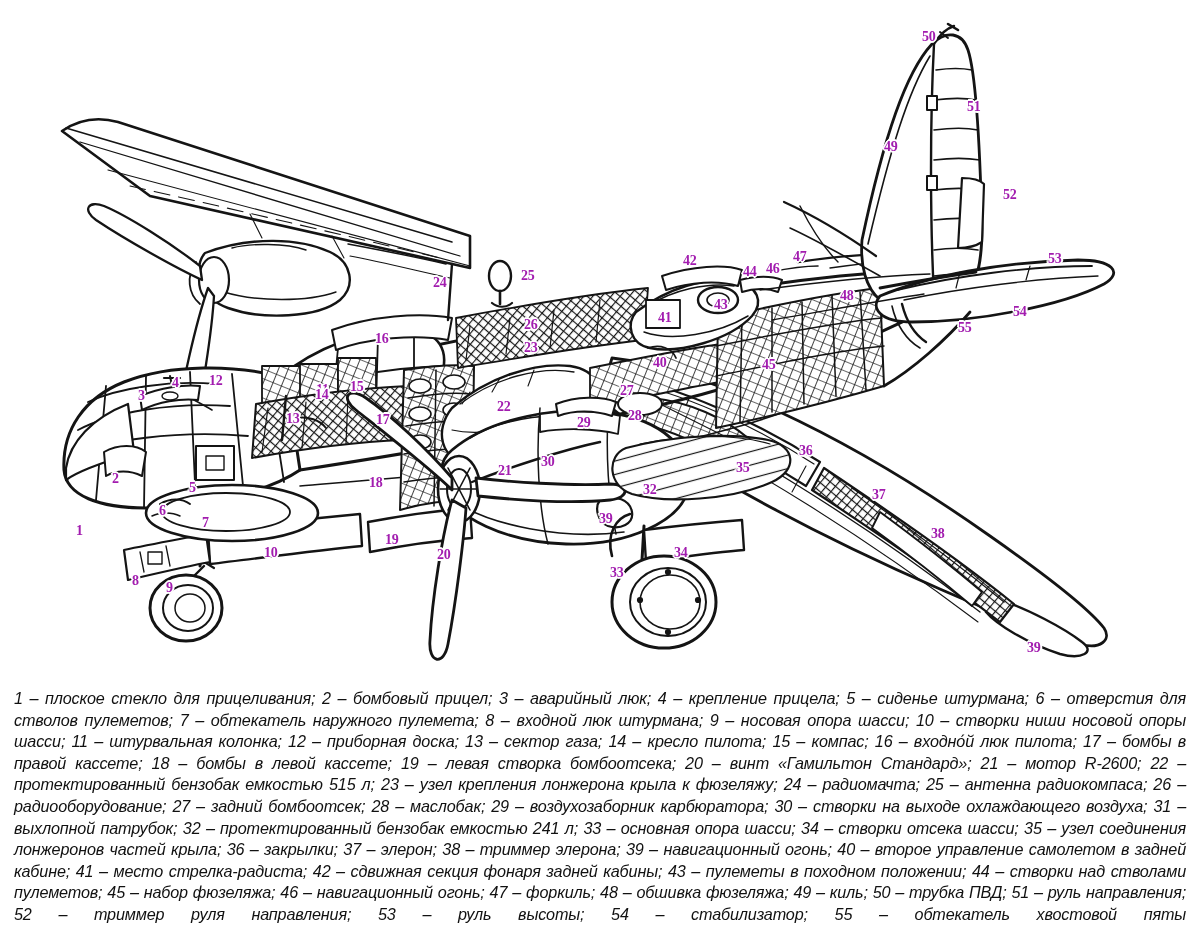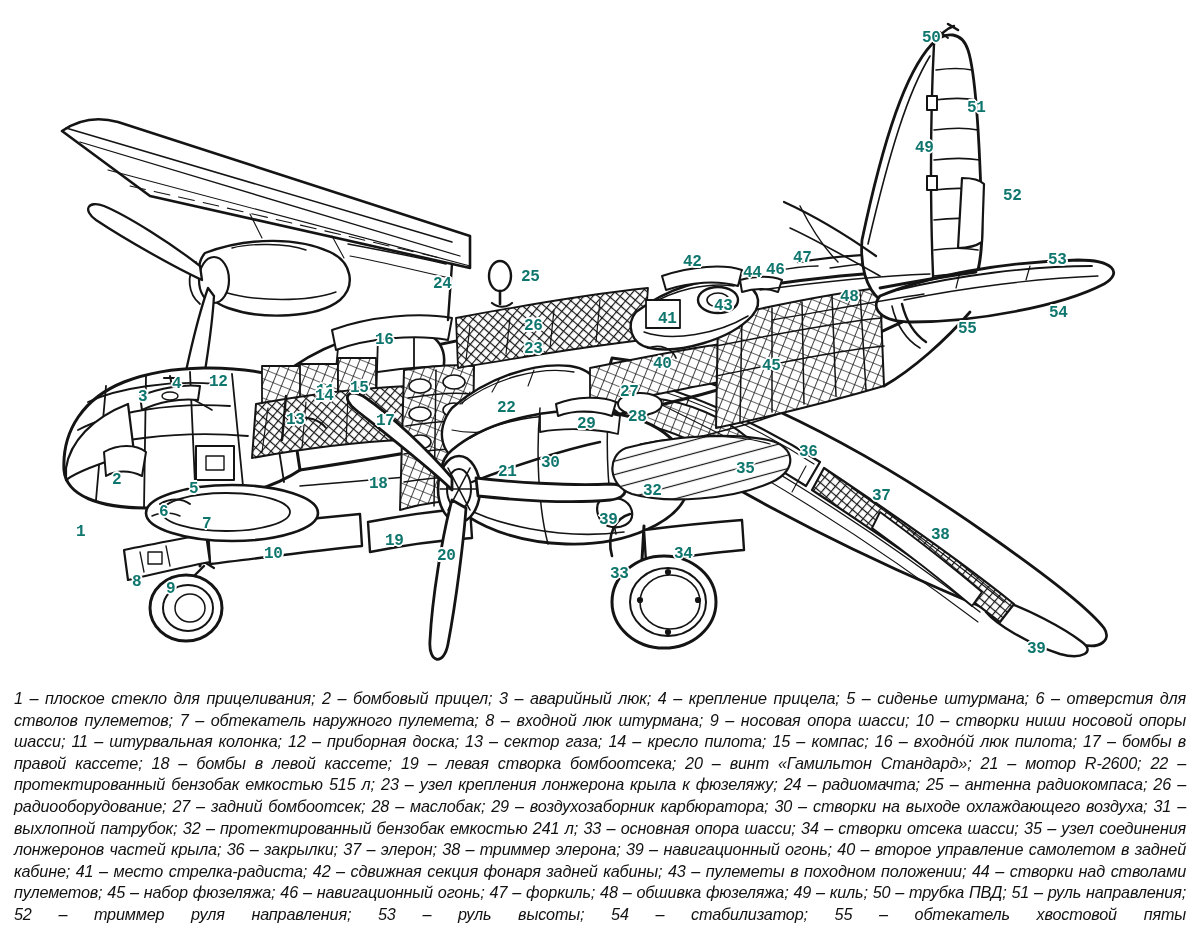--- a/index.html
+++ b/index.html
@@ -33,25 +33,25 @@
   }
   #diagram svg {
     display: block;
     width: 1200px;
     height: 678px;
   }
 
   
   .callout {
     position: absolute;
-    font-family: Liberation Mono, monospace;
+    font-family: Liberation Serif, serif;
     font-weight: bold;
-    font-size: 16px;
+    font-size: 14px;
     line-height: 1;
-    color: #0f766e;
+    color: #a21caf;
     white-space: nowrap;
     letter-spacing: -0.3px;
     text-shadow:
        1px 0 0 #fff, -1px 0 0 #fff, 0 1px 0 #fff, 0 -1px 0 #fff,
        1px 1px 0 #fff, -1px -1px 0 #fff, 1px -1px 0 #fff, -1px 1px 0 #fff,
        2px 0 0 #fff, -2px 0 0 #fff, 0 2px 0 #fff, 0 -2px 0 #fff;
   }
 
   
   #caption {
@@ -542,26 +542,26 @@
     <div class="callout" style="left:1027px;top:641px;text-align:center;">39</div>
     <div class="callout" style="left:653px; top:356px;">40</div>
     <div class="callout" style="left:658px; top:311px;">41</div>
     <div class="callout" style="left:683px; top:254px;">42</div>
     <div class="callout" style="left:714px; top:298px;">43</div>
     <div class="callout" style="left:743px; top:265px;">44</div>
     <div class="callout" style="left:762px; top:358px;">45</div>
     <div class="callout" style="left:766px; top:262px;">46</div>
     <div class="callout" style="left:793px; top:250px;">47</div>
     <div class="callout" style="left:840px; top:289px;">48</div>
-    <div class="callout" style="left:915px; top:140px;">49</div>
+    <div class="callout" style="left:884px; top:140px;">49</div>
     <div class="callout" style="left:922px; top:30px;">50</div>
     <div class="callout" style="left:967px; top:100px;">51</div>
     <div class="callout" style="left:1003px;top:188px;">52</div>
     <div class="callout" style="left:1048px;top:252px;">53</div>
-    <div class="callout" style="left:1013px;top:305px;margin-left:36px;">54</div>
+    <div class="callout" style="left:1013px;top:305px;">54</div>
     <div class="callout" style="left:958px; top:321px;">55</div>
   </div>
 
   <div id="caption">
     <div id="caption-body">1 – плоское стекло для прицеливания; 2 – бомбовый прицел; 3 – аварийный люк; 4 – крепление прицела; 5 – сиденье штурмана; 6 – отверстия для стволов пулеметов; 7 – обтекатель наружного пулемета; 8 – входной люк штурмана; 9 – носовая опора шасси; 10 – створки ниши носовой опоры шасси; 11 – штурвальная колонка; 12 – приборная доска; 13 – сектор газа; 14 – кресло пилота; 15 – компас; 16 – входно́й люк пилота; 17 – бомбы в правой кассете; 18 – бомбы в левой кассете; 19 – левая створка бомбоотсека; 20 – винт «Гамильтон Стандард»; 21 – мотор R-2600; 22 – протектированный бензобак емкостью 515 л; 23 – узел крепления лонжерона крыла к фюзеляжу; 24 – радиомачта; 25 – антенна радиокомпаса; 26 – радиооборудование; 27 – задний бомбоотсек; 28 – маслобак; 29 – воздухозаборник карбюратора; 30 – створки на выходе охлаждающего воздуха; 31 – выхлопной патрубок; 32 – протектированный бензобак емкостью 241 л; 33 – основная опора шасси; 34 – створки отсека шасси; 35 – узел соединения лонжеронов частей крыла; 36 – закрылки; 37 – элерон; 38 – триммер элерона; 39 – навигационный огонь; 40 – второе управление самолетом в задней кабине; 41 – место стрелка-радиста; 42 – сдвижная секция фонаря задней кабины; 43 – пулеметы в походном положении; 44 – створки над стволами пулеметов; 45 – набор фюзеляжа; 46 – навигационный огонь; 47 – форкиль; 48 – обшивка фюзеляжа; 49 – киль; 50 – трубка ПВД; 51 – руль направления; 52 – триммер руля направления; 53 – руль высоты; 54 – стабилизатор; 55 – обтекатель хвостовой пяты</div>
   </div>
 
 </div>
 
 </body></html>

